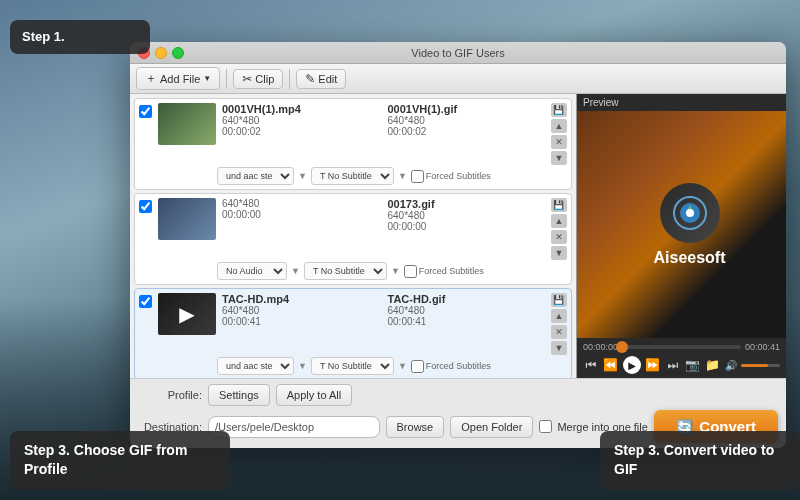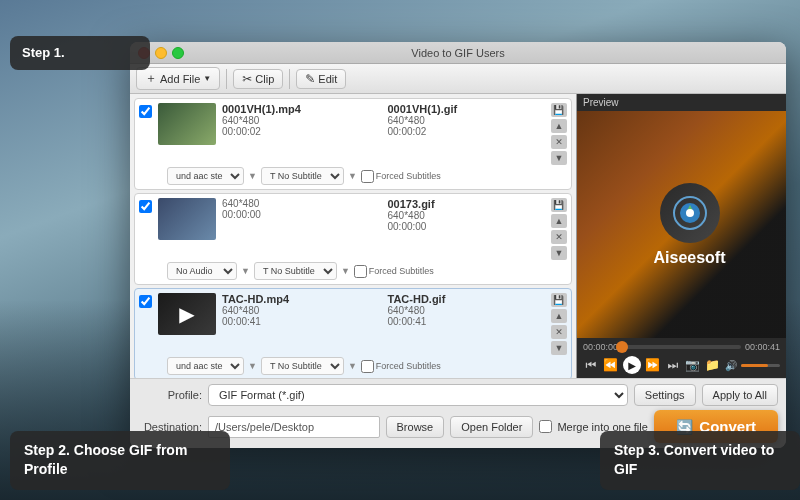--- a/index.html
+++ b/index.html
@@ -34,21 +34,21 @@
       background: rgba(40,40,40,0.88);
       color: #fff;
       border-radius: 8px;
       padding: 8px 12px;
       font-size: 13px;
       font-weight: 500;
       line-height: 1.4;
       z-index: 10;
     }
     .callout-1 {
-      top: 36px; left: 10px;
+      top: 20px; left: 10px;
       width: 140px;
     }
     .callout-2 {
       bottom: 10px; left: 10px;
       width: 220px;
       font-size: 14px;
       font-weight: 600;
       padding: 10px 14px;
     }
     .callout-3 {
@@ -222,21 +222,21 @@
       cursor: pointer;
       display: flex; align-items: center; justify-content: center;
       font-size: 9px;
       color: #555;
     }
 
     .file-row-controls {
       display: flex;
       align-items: center;
       gap: 4px;
-      margin-left: 28px;
+      margin-left: 78px;
     }
     .ctrl-select {
       height: 18px;
       border: 1px solid #ccc;
       background: #fafafa;
       border-radius: 3px;
       font-size: 9px;
       padding: 0 4px;
       color: #444;
       min-width: 70px;
@@ -411,21 +411,21 @@
       background: linear-gradient(180deg, #fafafa 0%, #e5e5e5 100%);
       font-size: 11px;
       color: #333;
       cursor: pointer;
       white-space: nowrap;
     }
     .bottom-input {
       height: 22px;
       border: 1px solid #bbb;
       background: #fff;
-      border-radius: 2px;
+      border-radius: 8px;
       font-size: 11px;
       padding: 0 6px;
       color: #555;
       flex: 1;
     }
     .merge-check {
       display: flex;
       align-items: center;
       gap: 5px;
       font-size: 11px;
@@ -455,21 +455,21 @@
 </head>
 <body>
 
 <div class="bg"></div>
 
 <div class="callout callout-1">
   <div style="font-weight:700;">Step 1.</div>
 </div>
 
 <div class="callout callout-2">
-  <span>Step 2. Choose GIF from Profile</span>
+  <span>Step 3. Choose GIF from Profile</span>
 </div>
 
 <div class="callout callout-3">
   <span>Step 3. Convert video to GIF</span>
 </div>
 
 <div class="app-window">
 
   <div class="title-bar">
     <div class="traffic-lights">
@@ -665,23 +665,20 @@
           </div>
         </div>
       </div>
     </div>
 
   </div>
 
   <div class="bottom-bar">
     <div class="bottom-row">
       <span class="bottom-label">Profile:</span>
-      <select class="bottom-select">
-        <option>GIF Format (*.gif)</option>
-      </select>
       <button class="bottom-btn">Settings</button>
       <button class="bottom-btn">Apply to All</button>
     </div>
     <div class="bottom-row">
       <span class="bottom-label">Destination:</span>
       <input type="text" class="bottom-input" value="/Users/pele/Desktop" style="">
       <button class="bottom-btn">Browse</button>
       <button class="bottom-btn">Open Folder</button>
       <label class="merge-check">
         <input type="checkbox" style="">

